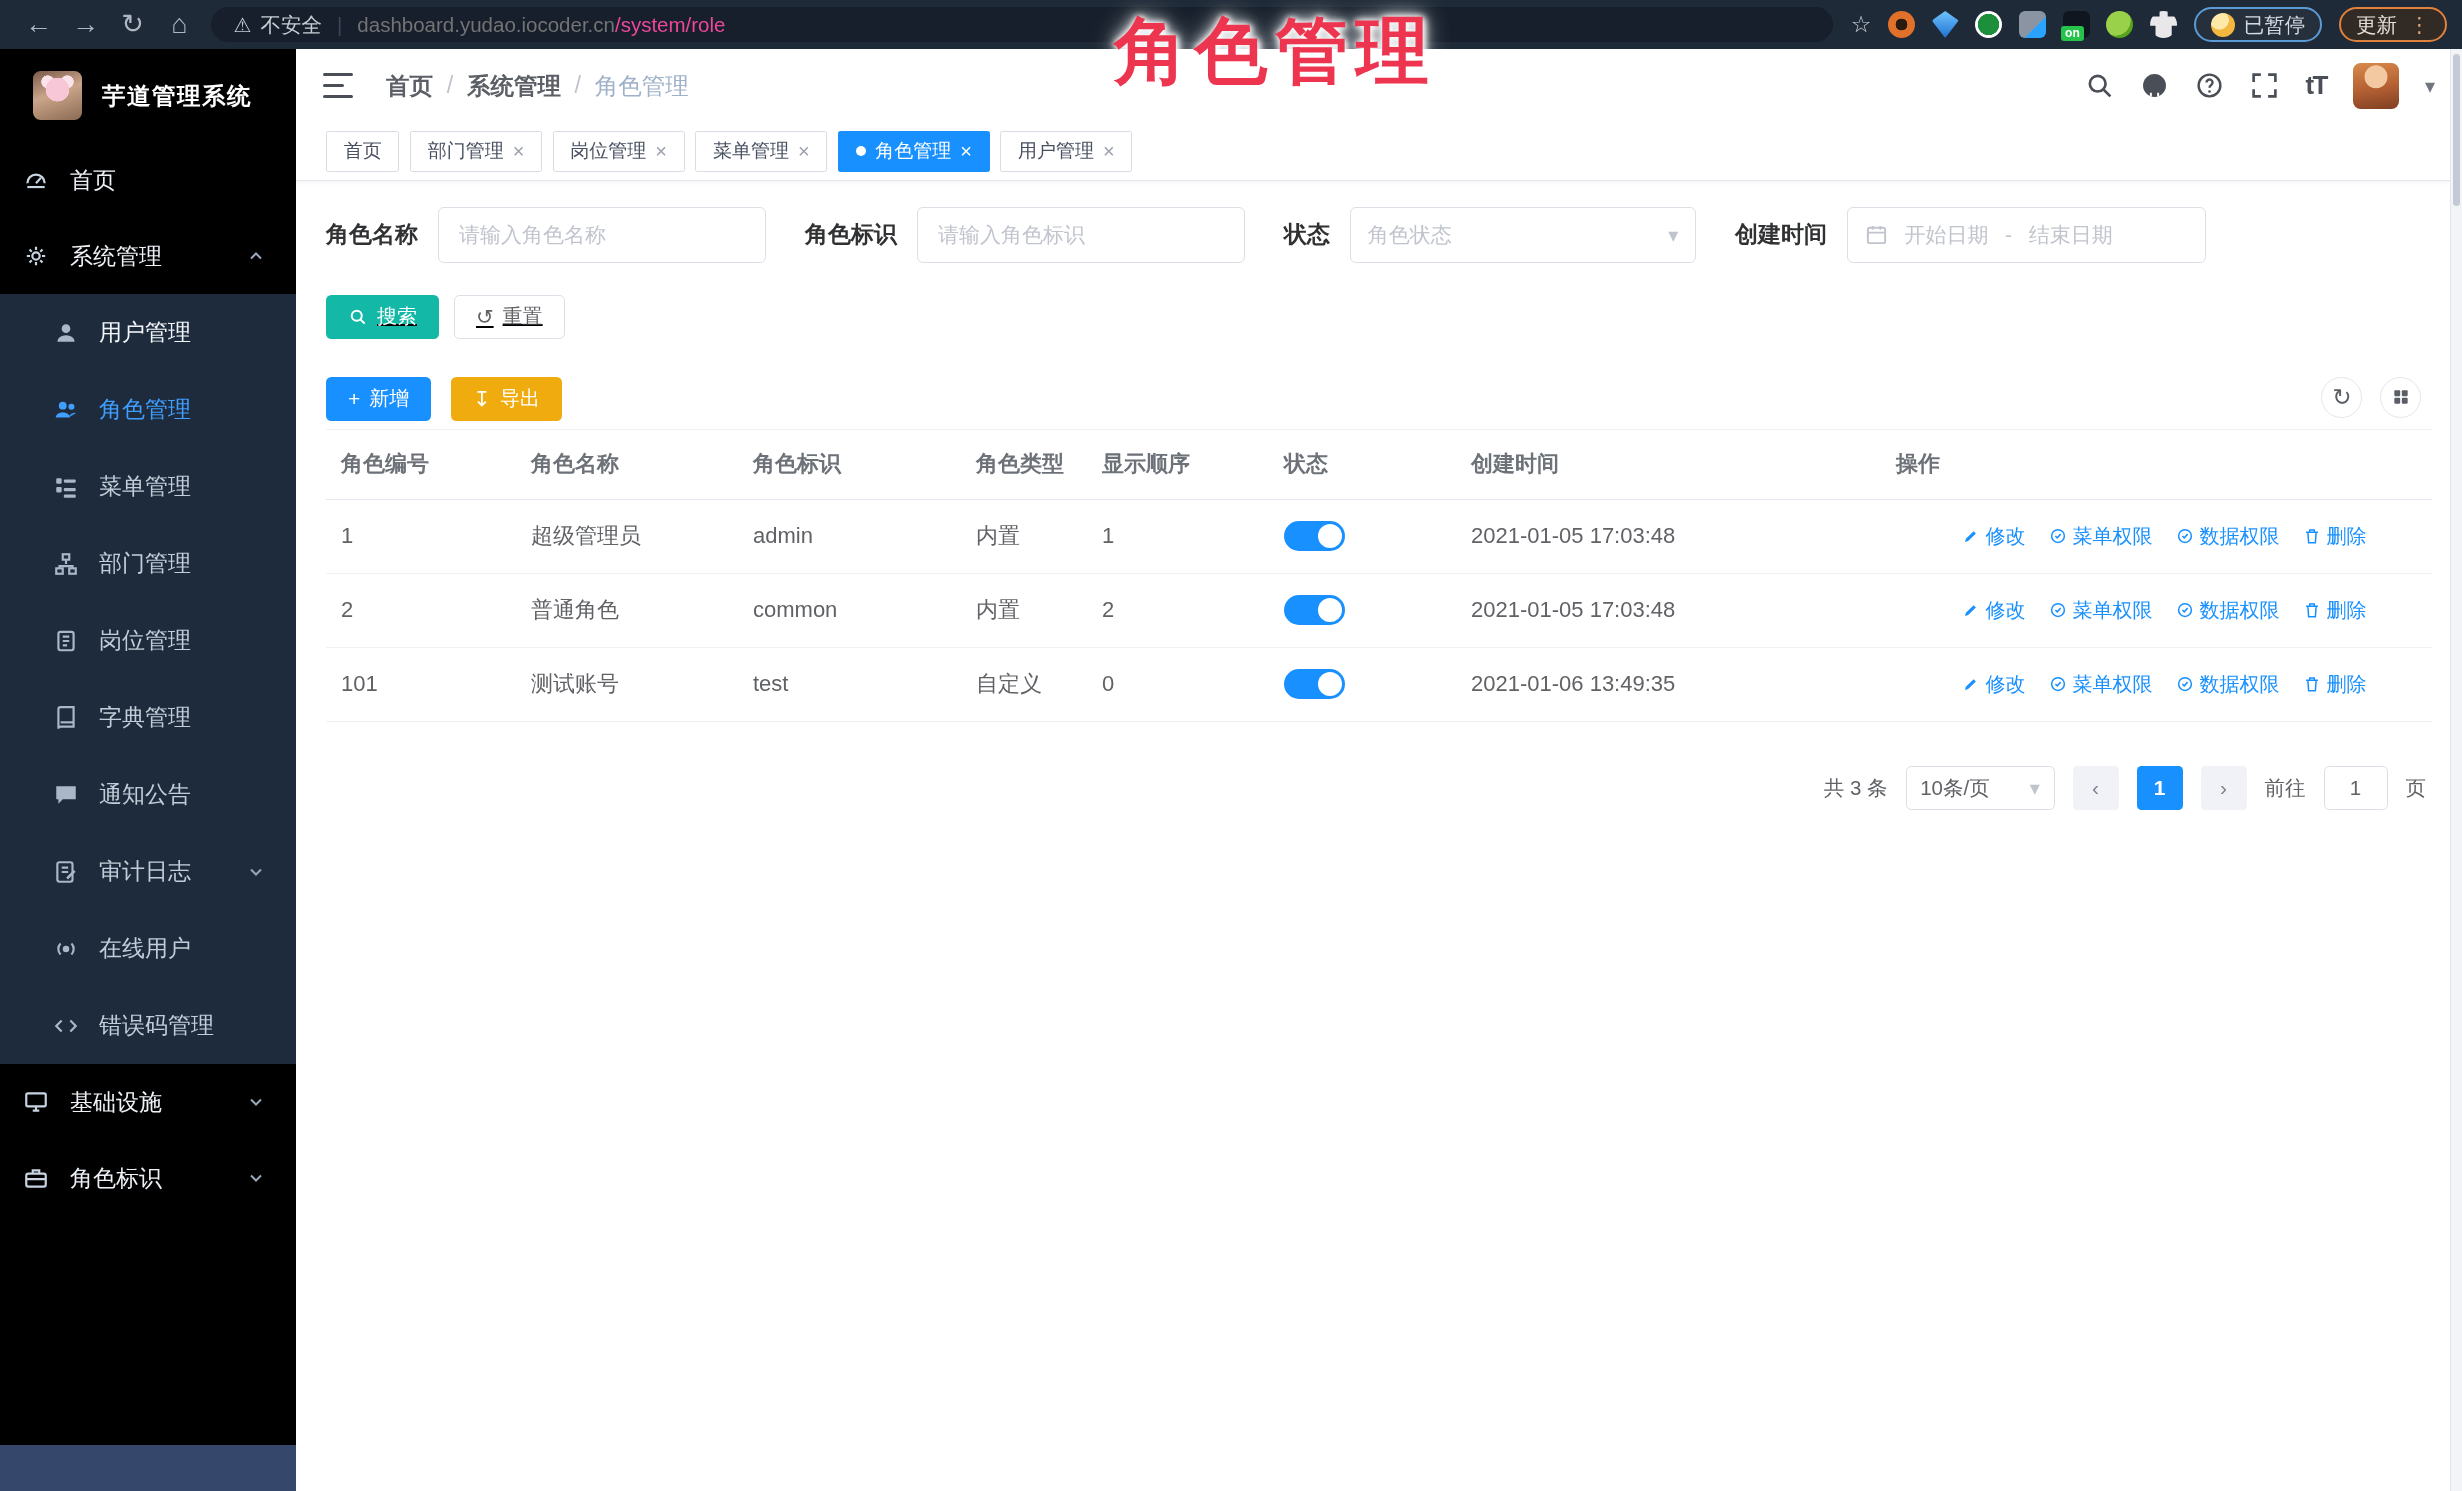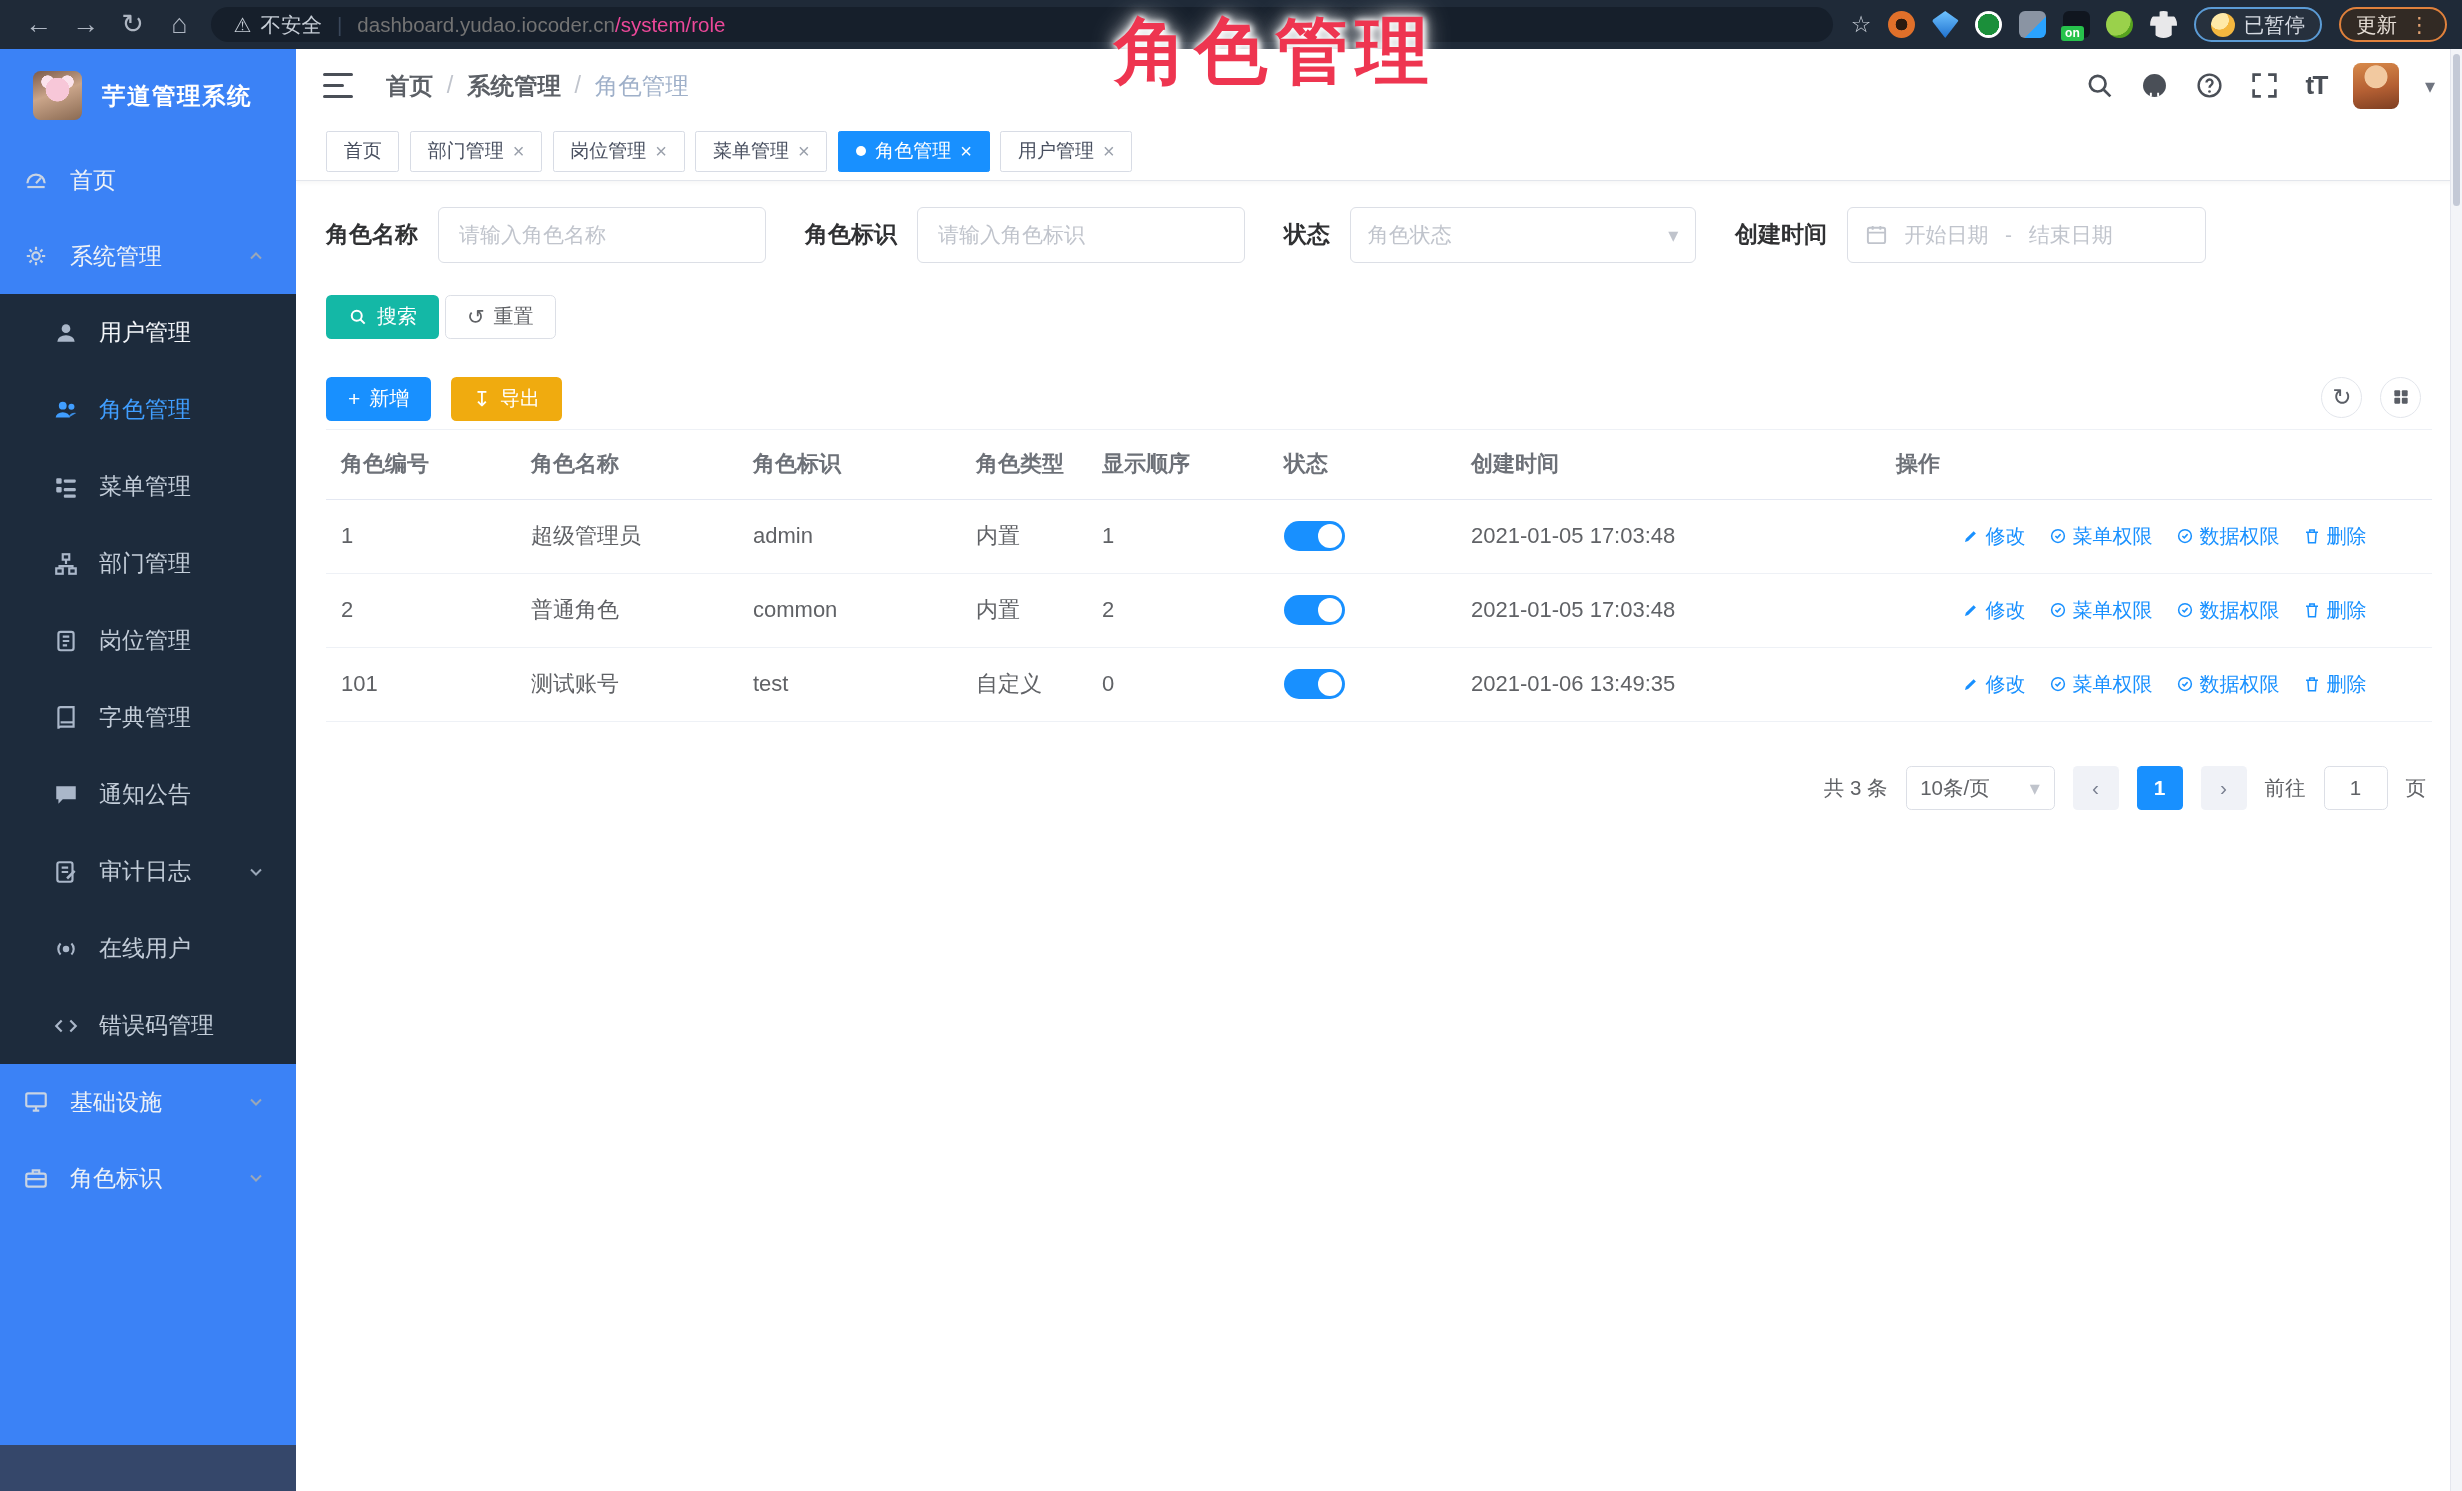--- a/index.html
+++ b/index.html
@@ -32,21 +32,21 @@
   .paused .face { width:24px; height:24px; border-radius:50%; background:radial-gradient(circle at 35% 30%, #ffe9a8 0 40%, #f4b73f 42%); }
   .update { border:2.3px solid #e0813c; color:#e8e0d8; background:#322a24; gap:12px; }
   .update .more { color:#e0a070; font-size:21px; }
 
   
   .overlay-title { position:absolute; top:3px; left:1114px; z-index:50; font-size:73px; font-weight:700; letter-spacing:7.6px; color:#ee3550;
     text-shadow:0 0 6px #fff, 0 0 13.7px rgba(255,255,255,.95), 0 0 26px rgba(255,255,255,.8), 2.3px 2.3px 7.6px rgba(255,255,255,.9); }
 
   
   .app { display:flex; height:1443px; }
-  .sidebar { width:296px; background:#3b82f6; color:#eef2f7; flex-shrink:0; position:relative; }
+  .sidebar { width:296px; background:#000000; color:#eef2f7; flex-shrink:0; position:relative; }
   .logo-row { height:93px; display:flex; align-items:center; padding-left:33px; }
   .logo-img { width:49px; height:49px; border-radius:7.6px; background:
       radial-gradient(circle at 50% 38%, #f7c7d8 0 30%, transparent 31%),
       radial-gradient(circle at 30% 22%, #fbe3ec 0 12%, transparent 13%),
       radial-gradient(circle at 70% 22%, #fbe3ec 0 12%, transparent 13%),
       linear-gradient(160deg,#7a5a4a 0%, #caa58a 45%, #8a6a52 100%); }
   .logo-title { margin-left:20px; font-size:23.5px; font-weight:700; color:#ffffff; letter-spacing:1.5px; }
   .menu-item { height:76px; display:flex; align-items:center; cursor:pointer; position:relative; }
   .menu-item .mi { position:absolute; left:23px; width:26px; height:26px; color:#c9d4e3; }
   .menu-item .ml { position:absolute; left:70px; font-size:23px; color:#eef2f7; }
@@ -90,21 +90,21 @@
   .content { flex:1; padding:24px 30px 0 30px; position:relative; }
   .search-row { display:flex; align-items:center; margin-top:1.5px; flex-wrap:nowrap; }
   .f-label { font-size:23px; font-weight:700; color:#303133; margin-right:20px; white-space:nowrap; }
   .inp { height:56px; border:1.5px solid #dcdfe6; border-radius:6px; font-size:21px; color:#606266; padding:0 20px; background:#fff; outline:none; }
   .inp::placeholder { color:#c0c4cc; }
   .gap { margin-right:39px; }
   .sel { height:56px; border:1.5px solid #dcdfe6; border-radius:6px; display:flex; align-items:center; padding:0 16.7px; color:#c0c4cc; font-size:21px; background:#fff; cursor:pointer; justify-content:space-between; }
   .range { height:56px; border:1.5px solid #dcdfe6; border-radius:6px; display:flex; align-items:center; padding:0 16.7px; gap:16.7px; color:#c0c4cc; font-size:21px; background:#fff; cursor:pointer; }
   .range svg { width:23px; height:23px; color:#c0c4cc; flex-shrink:0; }
 
-  .btn-row { margin-top:32px; display:flex; gap:6px; }
+  .btn-row { margin-top:32px; display:flex; gap:15px;text-decoration:underline; }
   .btn { height:44px; border-radius:5.3px; display:inline-flex; align-items:center; gap:9px; font-size:20px; padding:0 21px; cursor:pointer; border:1.5px solid transparent; }
   .btn svg { width:20px; height:20px; }
   .btn-search { background:#14b8a6; color:#fff; }
   .btn-reset { background:#fff; color:#606266; border-color:#dcdfe6; }
   .btn-add { background:#1890ff; color:#fff; }
   .btn-export { background:#f0ab0f; color:#fff; }
   .btn .g { font-size:21px; line-height:1; }
   .tool-row { margin-top:38px; display:flex; gap:20px; position:relative; }
   .circ-wrap { position:absolute; right:10.6px; top:0; display:flex; gap:18px; }
   .circ { width:41px; height:41px; border-radius:50%; border:1.5px solid #e3e6ec; background:#fff; color:#5a5e66; display:flex; align-items:center; justify-content:center; cursor:pointer; }

